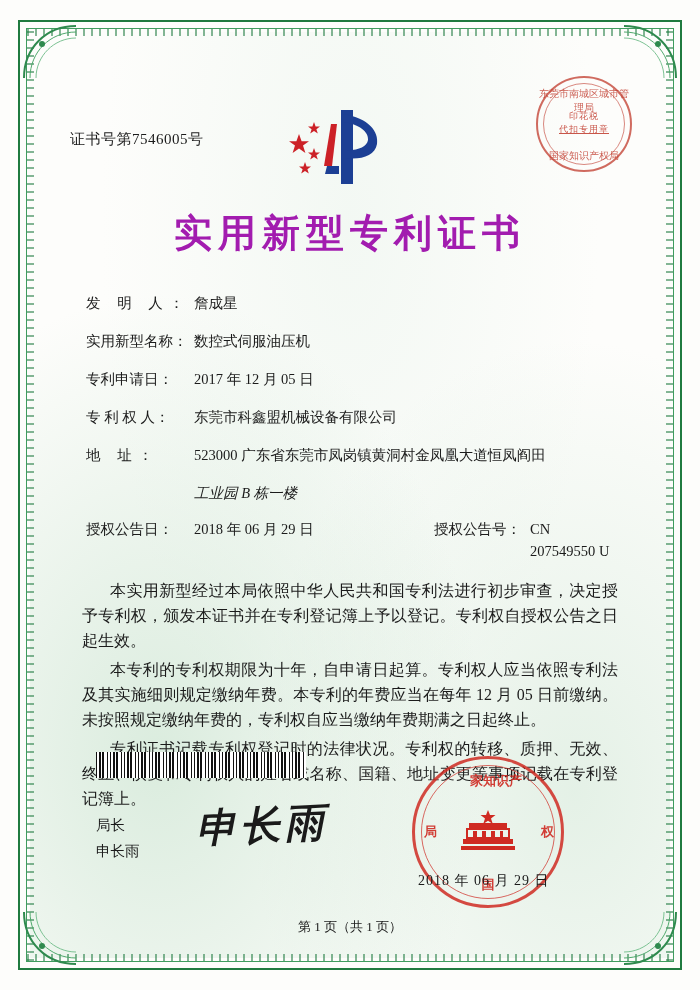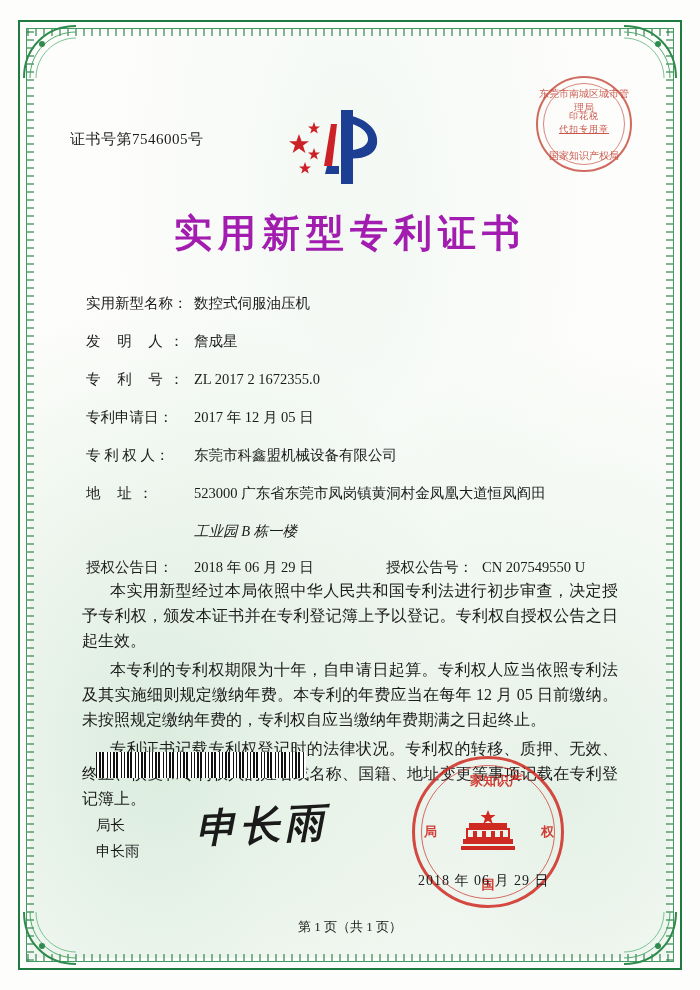--- a/index.html
+++ b/index.html
@@ -151,21 +151,21 @@
     align-items: flex-start;
     margin-bottom: 16px;
   }
   .label {
     width: 108px;
     flex: 0 0 108px;
     white-space: nowrap;
   }
   .label.sp { letter-spacing: 6.5px; }
   .value { flex: 1; }
-  .row.two-col { justify-content: flex-start; }
+  .row.two-col { justify-content: flex-start; gap: 48px; }
   .col-a { width: 300px; flex: 0 0 300px; display: flex; }
   .col-b { flex: 1; display: flex; }
   .col-b .label { width: 96px; flex: 0 0 96px; }
   .addr-second {
     margin-left: 108px;
     margin-top: 12px;
     font-style: italic;
   }
 
   
@@ -334,33 +334,29 @@
         <polygon points="22,56 23.6,60.4 28,60.4 24.4,63.2 25.8,67.6 22,64.9 18.2,67.6 19.6,63.2 16,60.4 20.4,60.4"></polygon>
       </g>
     </svg>
   </div>
 
   <div class="title">实用新型专利证书</div>
 
   <div class="fields">
 
     <div class="row">
+      <div class="label sp">发 明 人：</div>
+      <div class="value">詹成星</div>
+    </div>
+
+    <div class="row">
       <div class="label">实用新型名称：</div>
       <div class="value">数控式伺服油压机</div>
     </div>
 
-    <div class="row">
-      <div class="label sp">发 明 人：</div>
-      <div class="value">詹成星</div>
-    </div>
-
-    <div class="row">
-      <div class="label sp">专 利 号：</div>
-      <div class="value">ZL 2017 2 1672355.0</div>
-    </div>
 
     <div class="row">
       <div class="label">专利申请日：</div>
       <div class="value">2017 年 12 月 05 日</div>
     </div>
 
     <div class="row">
       <div class="label">专 利 权 人：</div>
       <div class="value">东莞市科鑫盟机械设备有限公司</div>
     </div>

